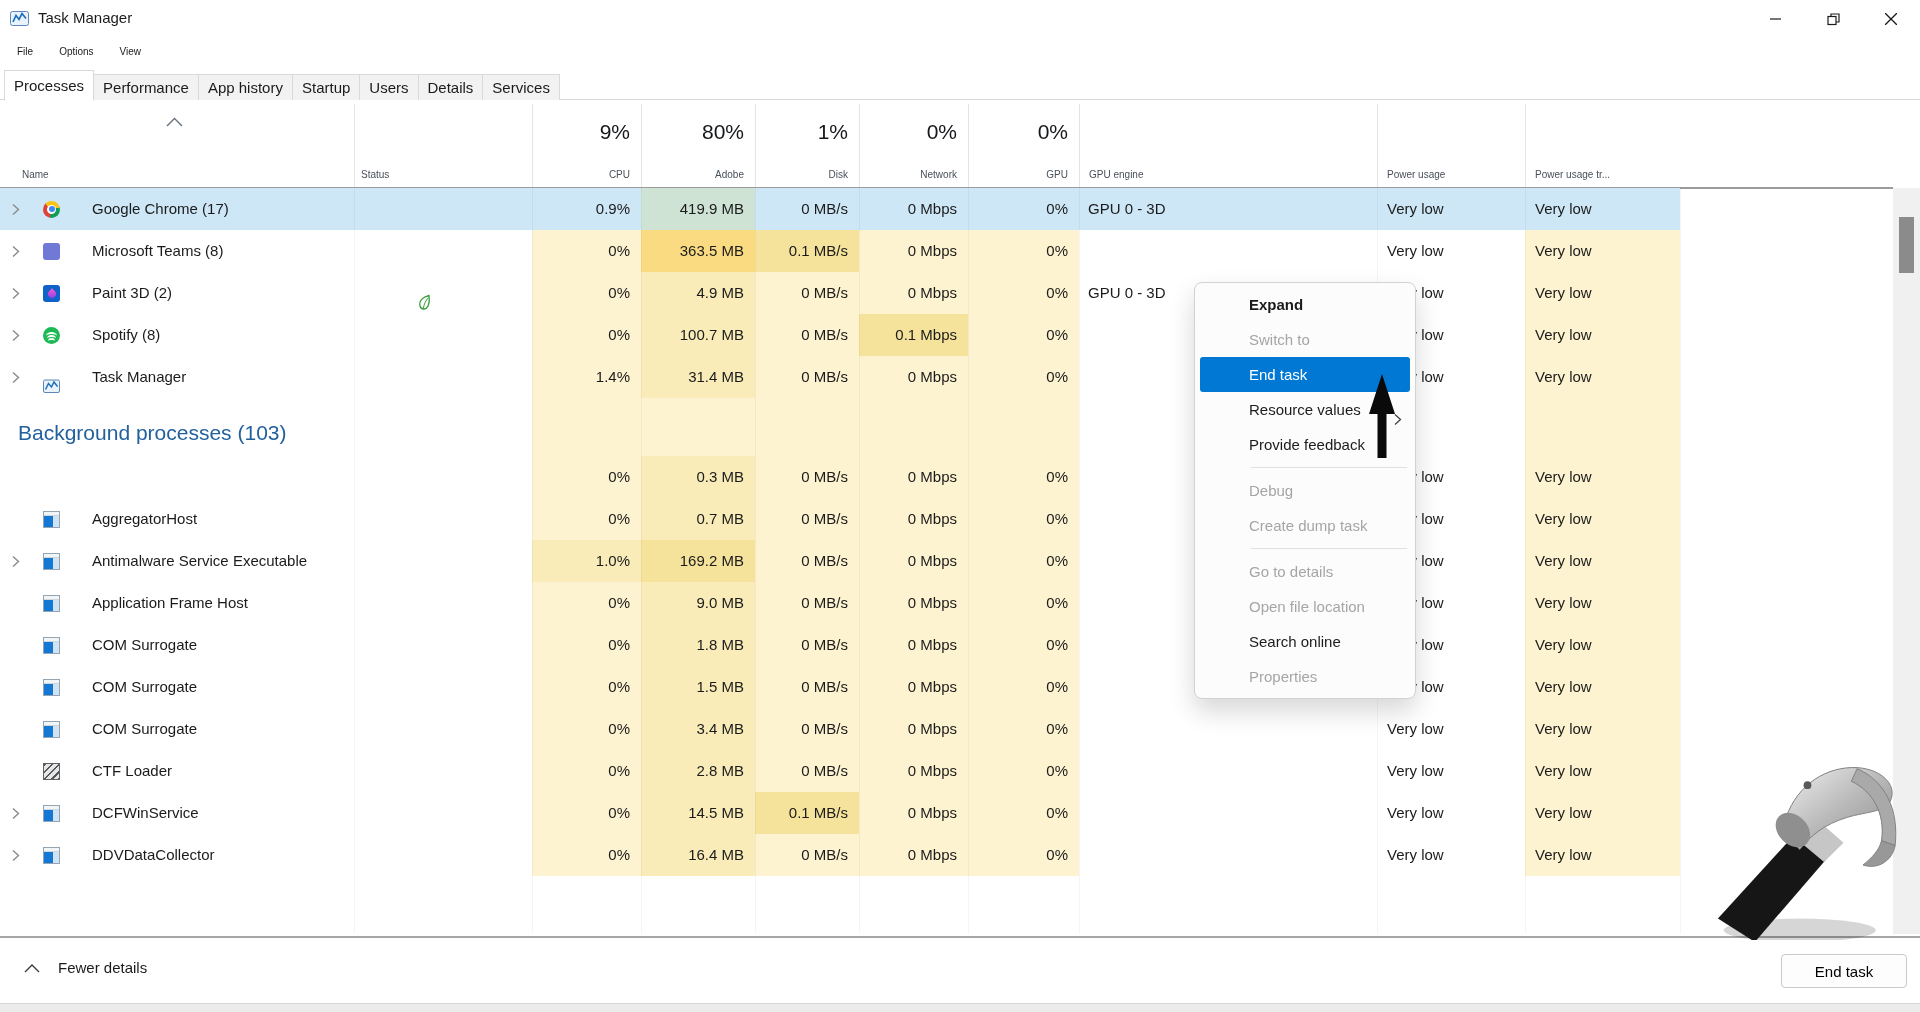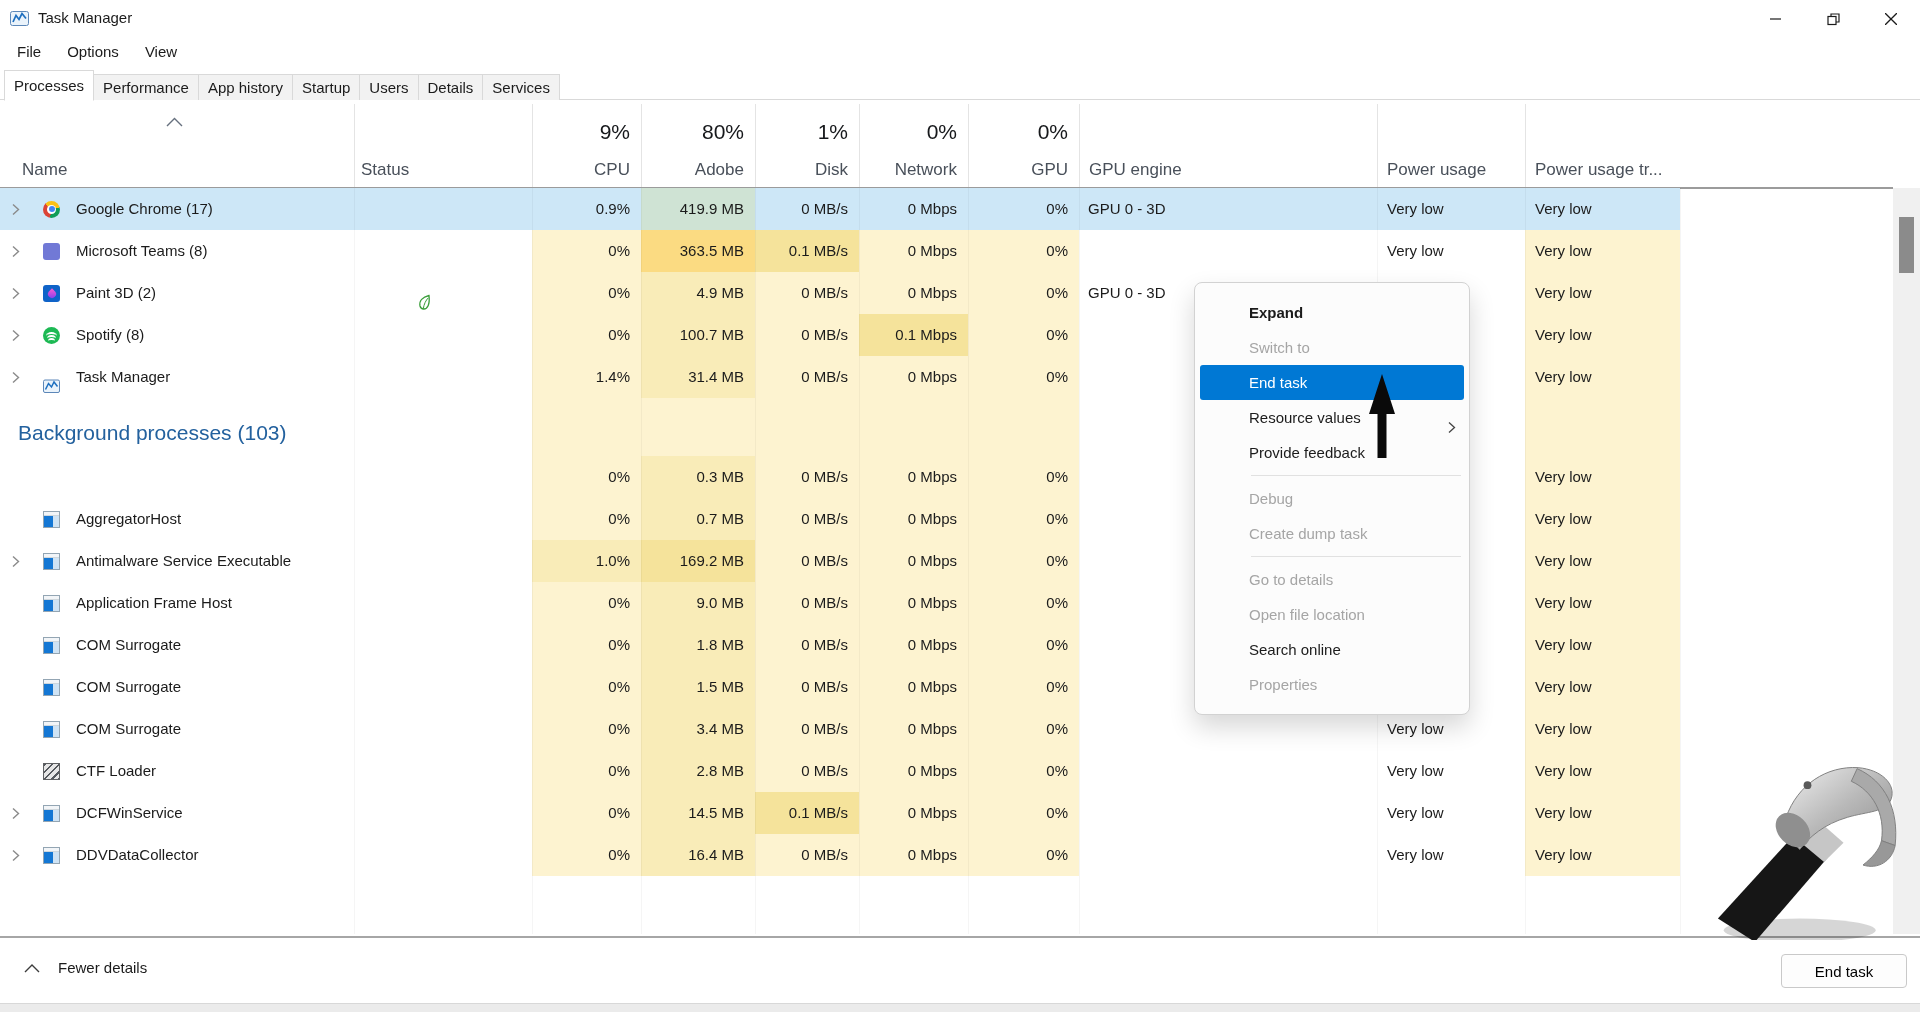--- a/index.html
+++ b/index.html
@@ -6,58 +6,58 @@
   body{width:1920px;height:1012px;position:relative;overflow:hidden;background:#fff;
        font-family:"Liberation Sans",sans-serif;color:#1b1b1b;-webkit-font-smoothing:antialiased}
   
   .titlebar{position:absolute;left:0;top:0;right:0;height:38px;background:#fff}
   .title-icon{position:absolute;left:10px;top:9px;width:19px;height:19px}
   .title-text{position:absolute;left:38px;top:9px;font-size:15px}
   .win-controls{position:absolute;right:0;top:0;display:flex}
   .win-btn{width:58px;height:38px;display:flex;align-items:center;justify-content:center}
   
   .menubar{position:absolute;left:4px;top:38px;height:28px;display:flex;align-items:center}
-  .menu-item{padding:0 13px;font-size:15px;height:28px;line-height:28px}
+  .menu-item{padding:0 13px;font-size:10px;height:28px;line-height:28px}
   
   .tabstrip{position:absolute;left:0;top:70px;right:0;height:30px}
   .tabline{position:absolute;left:0;right:0;bottom:0;height:1px;background:#d9d9d9}
   .tabs{position:absolute;left:4px;bottom:0;display:flex;align-items:flex-end}
   .tab{height:25px;line-height:25px;padding:0 9px;font-size:15px;background:#f2f2f2;
        border:1px solid #d9d9d9;border-bottom:none;margin-right:-1px;position:relative;z-index:1}
   .tab.active{height:29px;line-height:29px;background:#fff;z-index:3;margin-bottom:-1px;border-bottom:1px solid #fff}
   
   .c-name{left:0;width:354px}.c-status{left:354px;width:178px}.c-cpu{left:532px;width:109px}
   .c-mem{left:641px;width:114px}.c-disk{left:755px;width:104px}.c-net{left:859px;width:109px}
   .c-gpu{left:968px;width:111px}.c-eng{left:1079px;width:298px}.c-pow{left:1377px;width:148px}
   .c-trend{left:1525px;width:155px}
   
   .thead{position:absolute;left:0;top:104px;width:1893px;height:83px;border-bottom:2px solid #9b9b9b;background:#fff}
   .hdr{position:absolute;top:0;height:100%;border-left:1px solid #e4e4e4;box-sizing:border-box}
   .hdr.c-name{border-left:none}
   .pct{position:absolute;right:11px;top:16px;font-size:21px;color:#16181b}
-  .hlab{position:absolute;bottom:7px;font-size:17px;color:#49505a;white-space:nowrap}
+  .hlab{position:absolute;bottom:7px;font-size:10px;color:#49505a;white-space:nowrap}
   .hlab.r{right:11px}.hlab.l{left:9px}
   .sortmark{position:absolute;left:166px;top:9px}
   
   .tbody{position:absolute;left:0;top:188px;width:1680px}
   .sect{position:relative;height:58px;width:1680px;background:#fff}
   .slabel{position:absolute;left:18px;bottom:11px;font-size:21px;color:#23619e}
   .row{position:relative;height:42px;width:1680px;background:#fff}
   .cell{position:absolute;top:0;height:100%;box-sizing:border-box;font-size:15px;line-height:42px;
         white-space:nowrap;overflow:hidden}
   .vcell{text-align:right;padding-right:11px}
   .lcell{padding-left:10px}
   .c-eng.lcell{padding-left:9px}
   .h1{background:#fdf3d0}.h2{background:#f9ecb8}.h3{background:#f5e39b}.h4{background:#fbdb82}
   .row.sel{background:#cde7f7}
   .row.sel .hc{background:transparent}
   .row.sel .hc.c-mem{background:#cfe3d4}
   .name-cell{display:flex;align-items:center;padding-left:12px}
   .twisty{width:16px;height:14px;flex:0 0 auto;display:flex;align-items:center}
-  .pname{margin-left:0;overflow:hidden;text-overflow:ellipsis;white-space:nowrap}
+  .pname{margin-left:16px;overflow:hidden;text-overflow:ellipsis;white-space:nowrap}
   .status-cell .leaf{position:absolute;right:100px;top:13px}
   .vline{position:absolute;top:188px;height:746px;width:1px;background:rgba(0,0,0,0.04);z-index:5;pointer-events:none}
   
   .ic{width:17px;height:17px;margin:0 16px 0 15px;flex:0 0 auto;position:relative;box-sizing:border-box}
   .ic-chrome{border-radius:50%;background:conic-gradient(from -45deg,#fbc116 0 120deg,#0f9d58 120deg 235deg,#db4437 235deg 360deg)}
   .ic-chrome .ring{position:absolute;left:4px;top:4px;width:9px;height:9px;border-radius:50%;background:#fff}
   .ic-chrome .core{position:absolute;left:5.5px;top:5.5px;width:6px;height:6px;border-radius:50%;background:#4285f4}
   .ic-teams{background:#7179d6;border-radius:3px}
   .ic-teams::after{content:"T";position:absolute;left:0;right:0;top:1px;text-align:center;color:#fff;font-size:12px;font-weight:bold}
   .ic-paint3d{background:#0f63c8;border-radius:3px}
@@ -78,22 +78,22 @@
   .sb-thumb{position:absolute;left:6px;top:29px;width:15px;height:56px;background:#8b8b8b}
   
   .footer{position:absolute;left:0;top:936px;right:0;height:67px;background:#fff;border-top:2px solid #a6a6a6}
   .fewer{position:absolute;left:20px;top:21px;display:flex;align-items:center;font-size:15px}
   .fewer .chev{margin-right:18px;margin-left:4px}
   .endtask-btn{position:absolute;right:13px;top:16px;width:126px;height:34px;background:#fdfdfd;
        border:1px solid #c9c9c9;border-radius:4px;font-size:15px;font-family:"Liberation Sans",sans-serif;
        display:flex;align-items:center;justify-content:center}
   .bottom-strip{position:absolute;left:0;top:1003px;right:0;height:9px;background:#ebebeb;border-top:1px solid #d8d8d8}
   
-  .ctx{position:absolute;left:1194px;top:282px;width:276px;box-sizing:border-box;background:#fcfcfc;
-       border:1px solid #d2d2d2;border-radius:8px;box-shadow:0 12px 26px rgba(0,0,0,0.16);padding:12px 0;z-index:50}
+  .ctx{position:absolute;left:1194px;top:282px;width:222px;box-sizing:border-box;background:#fcfcfc;
+       border:1px solid #d2d2d2;border-radius:8px;box-shadow:0 12px 26px rgba(0,0,0,0.16);padding:4px 0;z-index:50}
   .mi{position:relative;height:35px;line-height:35px;padding-left:54px;font-size:15px;color:#1b1b1b}
   .mi.bold{font-weight:bold}
   .mi.dis{color:#a5a5a5}
   .mi.hl{background:#0078d4;color:#fff;margin:0 5px;padding-left:49px;border-radius:3px}
   .mi .subchev{position:absolute;right:13px;top:11px}
   .sep{height:1px;background:#e1e1e1;margin:5px 8px 5px 56px}
   
   .cursor-arrow{position:absolute;left:1366px;top:373px;z-index:60;pointer-events:none}
   .hammer{position:absolute;left:1710px;top:755px;z-index:40;pointer-events:none}
 </style>

